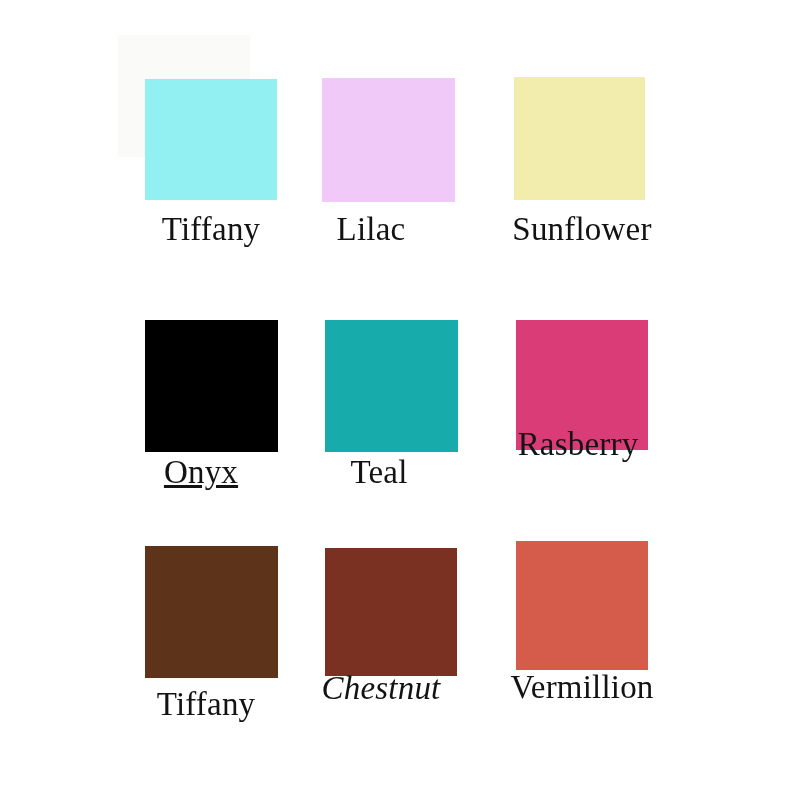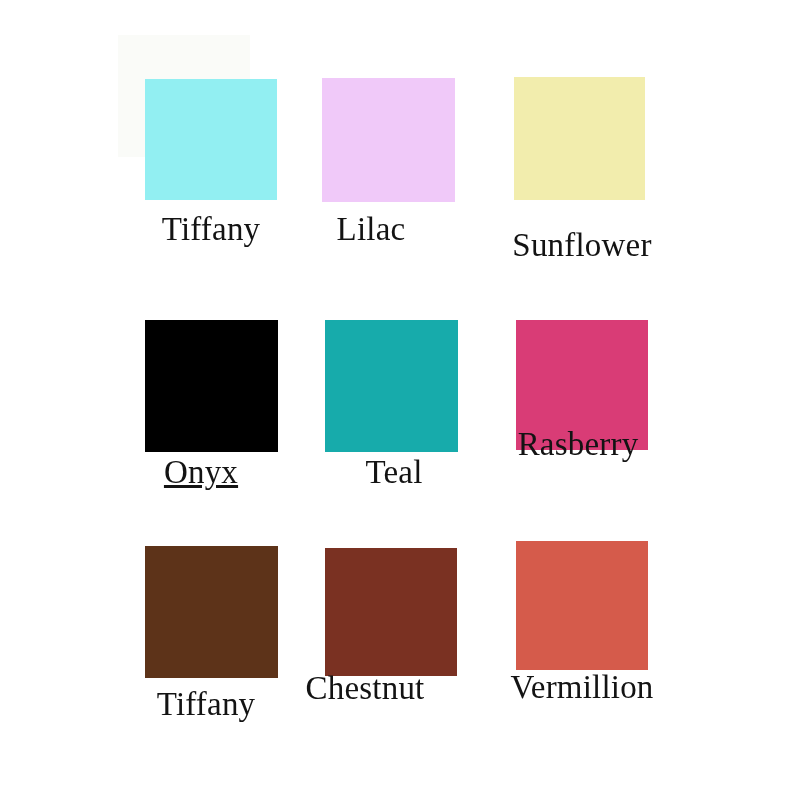--- a/index.html
+++ b/index.html
@@ -60,45 +60,45 @@
   <div class="swatch-label" id="label-0" style="left: 211px; top: 213px;">Tiffany</div>
 
   <div class="swatch-cell" id="cell-1" style="left: 322px; top: 78px; width: 133px; height: 124px;">
     <span class="swatch-chip" id="chip-1" style="background: rgb(240, 201, 249);"></span>
   </div>
   <div class="swatch-label" id="label-1" style="left: 371px; top: 213px;">Lilac</div>
 
   <div class="swatch-cell" id="cell-2" style="left: 514px; top: 77px; width: 131px; height: 123px;">
     <span class="swatch-chip" id="chip-2" style="background: rgb(242, 237, 173);"></span>
   </div>
-  <div class="swatch-label" id="label-2" style="left: 582px; top: 213px; margin-top: 16px;">Sunflower</div>
+  <div class="swatch-label" id="label-2" style="left: 582px; top: 213px;">Sunflower</div>
 
   <div class="swatch-cell" id="cell-3" style="left: 145px; top: 320px; width: 133px; height: 132px;">
     <span class="swatch-chip" id="chip-3" style="background: rgb(0, 0, 0);"></span>
   </div>
   <div class="swatch-label" id="label-3" style="left: 201px; top: 456px; text-decoration: underline;">Onyx</div>
 
   <div class="swatch-cell" id="cell-4" style="left: 325px; top: 320px; width: 133px; height: 132px;">
     <span class="swatch-chip" id="chip-4" style="background: rgb(23, 171, 171);"></span>
   </div>
-  <div class="swatch-label" id="label-4" style="left: 379px; top: 456px; margin-left: 15px;">Teal</div>
+  <div class="swatch-label" id="label-4" style="left: 379px; top: 456px;">Teal</div>
 
   <div class="swatch-cell" id="cell-5" style="left: 516px; top: 320px; width: 132px; height: 130px;">
     <span class="swatch-chip" id="chip-5" style="background: rgb(217, 60, 118);"></span>
   </div>
   <div class="swatch-label" id="label-5" style="left: 578px; top: 428px;">Rasberry</div>
 
   <div class="swatch-cell" id="cell-6" style="left: 145px; top: 546px; width: 133px; height: 132px;">
     <span class="swatch-chip" id="chip-6" style="background: rgb(93, 51, 25);"></span>
   </div>
   <div class="swatch-label" id="label-6" style="left: 206px; top: 688px;">Tiffany</div>
 
   <div class="swatch-cell" id="cell-7" style="left: 325px; top: 548px; width: 132px; height: 128px;">
     <span class="swatch-chip" id="chip-7" style="background: rgb(122, 49, 34);"></span>
   </div>
-  <div class="swatch-label" id="label-7" style="left: 365px; top: 672px;">Chestnut</div>
+  <div class="swatch-label" id="label-7" style="left: 381px; top: 672px; font-style: italic;">Chestnut</div>
 
   <div class="swatch-cell" id="cell-8" style="left: 516px; top: 541px; width: 132px; height: 129px;">
     <span class="swatch-chip" id="chip-8" style="background: rgb(213, 91, 75);"></span>
   </div>
   <div class="swatch-label" id="label-8" style="left: 582px; top: 671px; text-align: right;">Vermillion</div>
 
 </div>
 
 </body></html>

